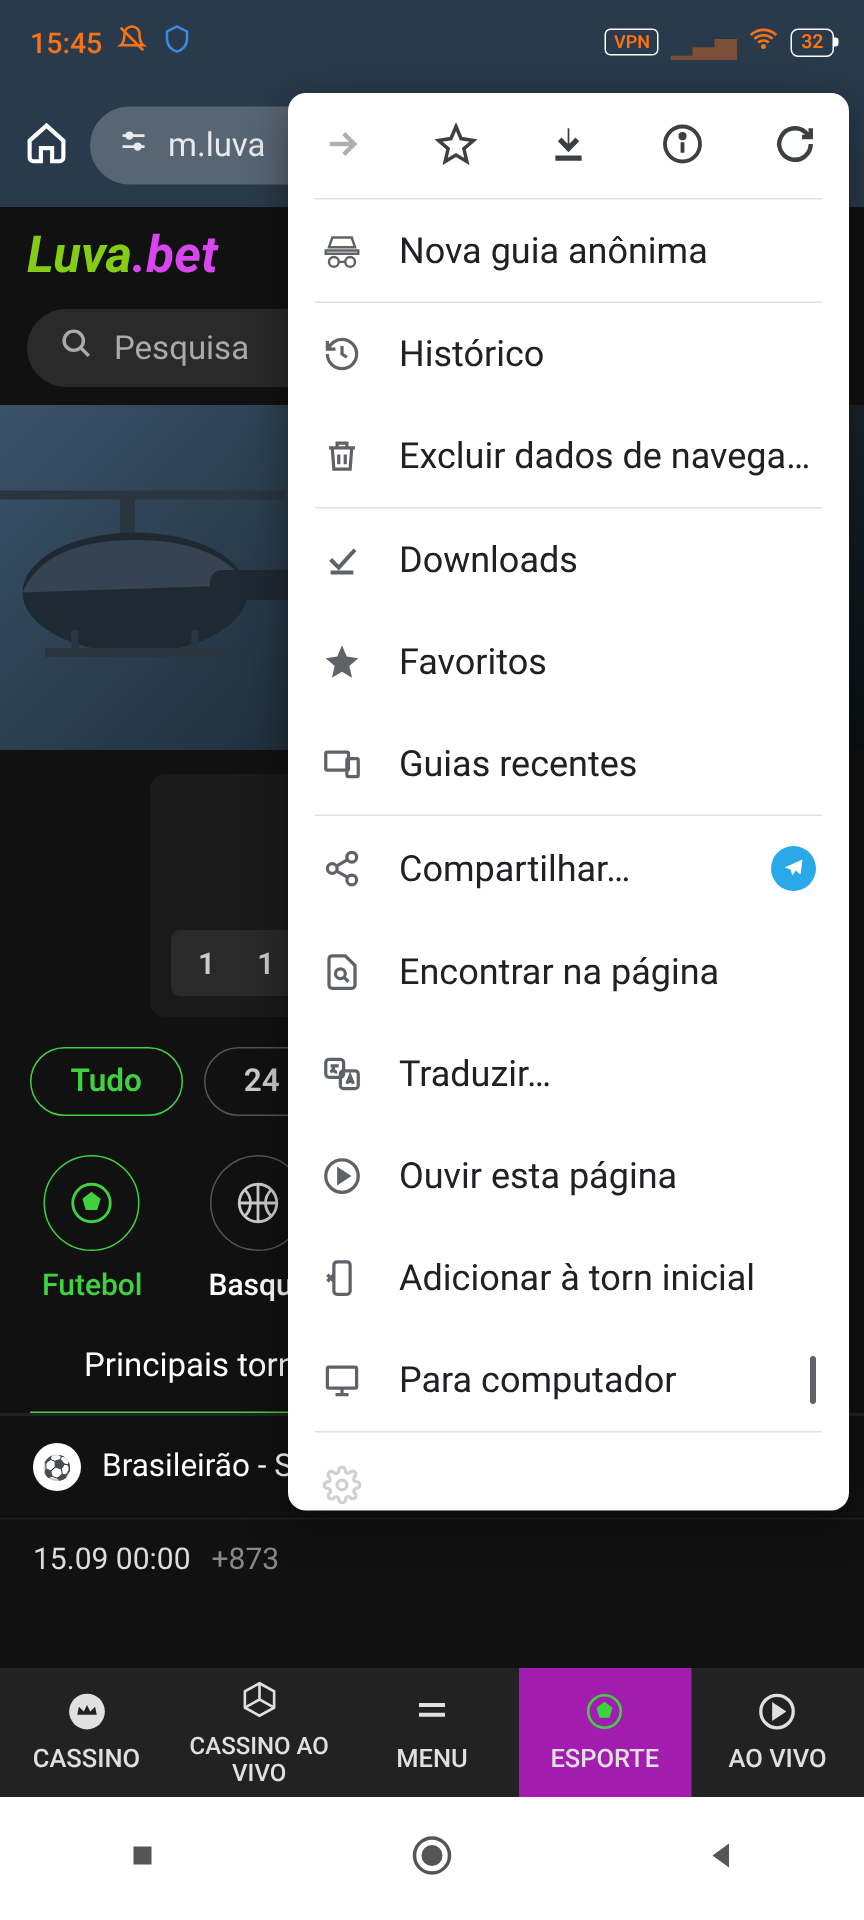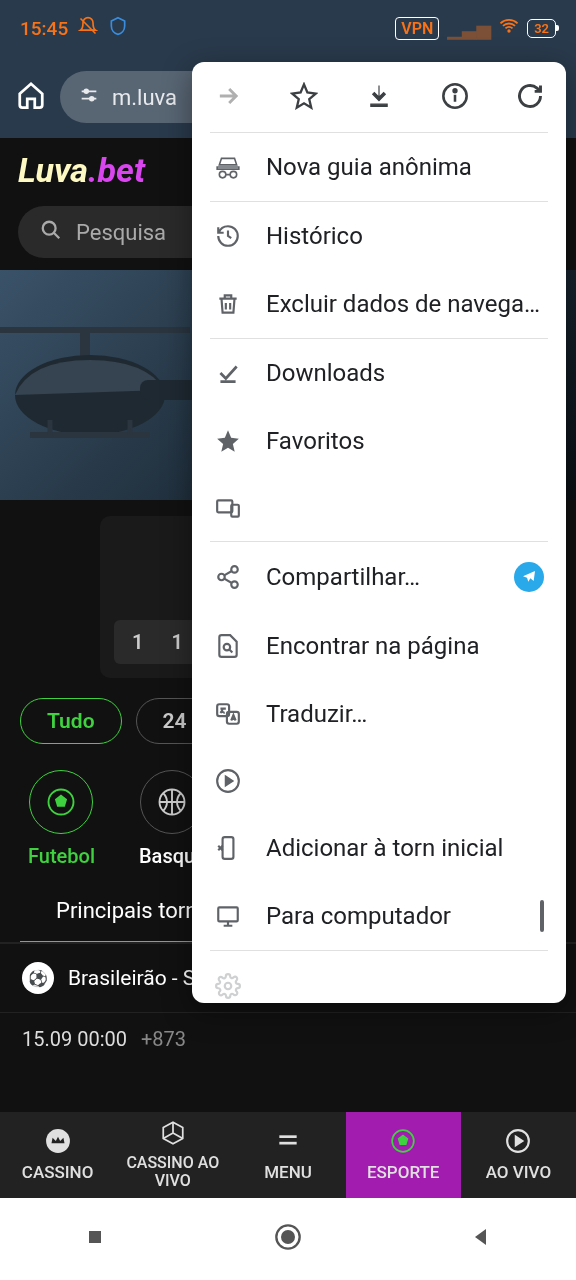--- a/index.html
+++ b/index.html
@@ -2,36 +2,36 @@
 <html><head>
 <meta charset="utf-8">
 <style>
   * { margin: 0; padding: 0; box-sizing: border-box; font-family: -apple-system, Roboto, Arial, sans-serif; }
   body { width: 576px; height: 1280px; background: #000; overflow: hidden; position: relative; }
 
   
   .status-bar { height: 56px; background: #293a4c; display: flex; align-items: center; justify-content: space-between; padding: 0 20px; color: #f97316; font-size: 19px; font-weight: 500; }
   .status-left { display: flex; align-items: center; gap: 10px; }
   .status-right { display: flex; align-items: center; gap: 8px; }
-  .vpn-badge { border: 1.5px solid #fff; border-radius: 4px; padding: 1px 5px; font-size: 16px; font-weight: 600; }
+  .vpn-badge { border: 1.5px solid #fff; border-radius: 4px; padding: 1px 5px; font-size: 12px; font-weight: 600; }
   .signal { opacity: 0.4; }
   .wifi { font-size: 18px; }
   .battery-box { border: 1.5px solid #fff; border-radius: 5px; padding: 1px 6px; font-size: 13px; font-weight: 600; position: relative; }
   .battery-box::after { content: ''; position: absolute; right: -4px; top: 50%; transform: translateY(-50%); width: 3px; height: 6px; background: #fff; border-radius: 0 2px 2px 0; }
 
   
   .browser-bar { height: 82px; background: #293a4c; display: flex; align-items: center; padding: 0 16px; gap: 14px; }
   .home-icon-wrap { color: #fff; }
   .url-pill { flex: 1; background: rgba(255,255,255,0.22); border-radius: 30px; height: 52px; display: flex; align-items: center; padding: 0 18px; gap: 12px; color: #e8eaed; font-size: 22px; overflow: hidden; }
 
   
   .page { position: relative; height: 1060px; background: #111; color: #fff; overflow: hidden; }
   .page-logo { padding: 12px 18px 8px; }
   .logo-text { font-size: 34px; font-style: italic; font-weight: 700; }
-  .logo-green { color: #fef9c3; margin-top: 36px; }
+  .logo-green { color: #84cc16; margin-top: 36px; }
   .logo-white { color: #d946ef; }
   .search-pill { margin: 8px 18px 12px; background: #2a2a2a; border-radius: 30px; height: 52px; display: flex; align-items: center; padding: 0 22px; gap: 14px; color: #aaa; font-size: 22px; }
   .hero { height: 230px; background: linear-gradient(135deg, #3a5268 0%, #1c2a36 60%, #0a0f14 100%); position: relative; overflow: hidden; }
   .helicopter { position: absolute; left: -30px; top: 30px; width: 260px; height: 160px; }
   .panel { margin: 16px 20px 0 100px; background: #1a1a1a; border-radius: 10px; padding: 14px; color: #ccc; font-size: 20px; text-align: center; }
   .panel-line { padding: 8px 0; }
   .score-row { background: #2a2a2a; border-radius: 6px; padding: 10px 18px; margin-top: 10px; display: flex; gap: 28px; font-weight: 600; }
   .filter-row { display: flex; gap: 14px; padding: 20px; }
   .chip { padding: 10px 26px; border-radius: 26px; font-size: 21px; font-weight: 600; }
   .chip-active { border: 1.5px solid #3fd13f; color: #3fd13f; background: transparent; }
@@ -300,20 +300,21 @@
       </span>
     <span class="mi-label">Favoritos</span>
   </div>
   <div class="menu-item">
     <span class="mi-icon">
         <svg width="26" height="26" viewBox="0 0 24 24" fill="none" stroke="currentColor" stroke-width="2">
           <rect x="2" y="5" width="14" height="11" rx="1"></rect>
           <rect x="15" y="9" width="7" height="11" rx="1"></rect>
         </svg>
       </span>
+    <span class="mi-label">Guias recentes</span>
   </div>
   <div class="menu-sep"></div>
 
   <div class="menu-item">
     <span class="mi-icon">
         <svg width="26" height="26" viewBox="0 0 24 24" fill="none" stroke="currentColor" stroke-width="2">
           <circle cx="18" cy="5" r="3"></circle>
           <circle cx="6" cy="12" r="3"></circle>
           <circle cx="18" cy="19" r="3"></circle>
           <line x1="8.5" y1="10.5" x2="15.5" y2="6.5"></line>
@@ -349,20 +350,21 @@
       </span>
     <span class="mi-label">Traduzir…</span>
   </div>
   <div class="menu-item">
     <span class="mi-icon">
         <svg width="26" height="26" viewBox="0 0 24 24" fill="none" stroke="currentColor" stroke-width="2">
           <circle cx="12" cy="12" r="10"></circle>
           <path d="M10 8l6 4-6 4V8z" fill="currentColor"></path>
         </svg>
       </span>
+    <span class="mi-label">Ouvir esta página</span>
   </div>
   <div class="menu-item">
     <span class="mi-icon">
         <svg width="26" height="26" viewBox="0 0 24 24" fill="none" stroke="currentColor" stroke-width="2">
           <rect x="7" y="2" width="10" height="20" rx="2"></rect>
           <path d="M3 10l4 4M3 14l4-4"></path>
         </svg>
       </span>
     <span class="mi-label">Adicionar à torn inicial</span>
   </div>

